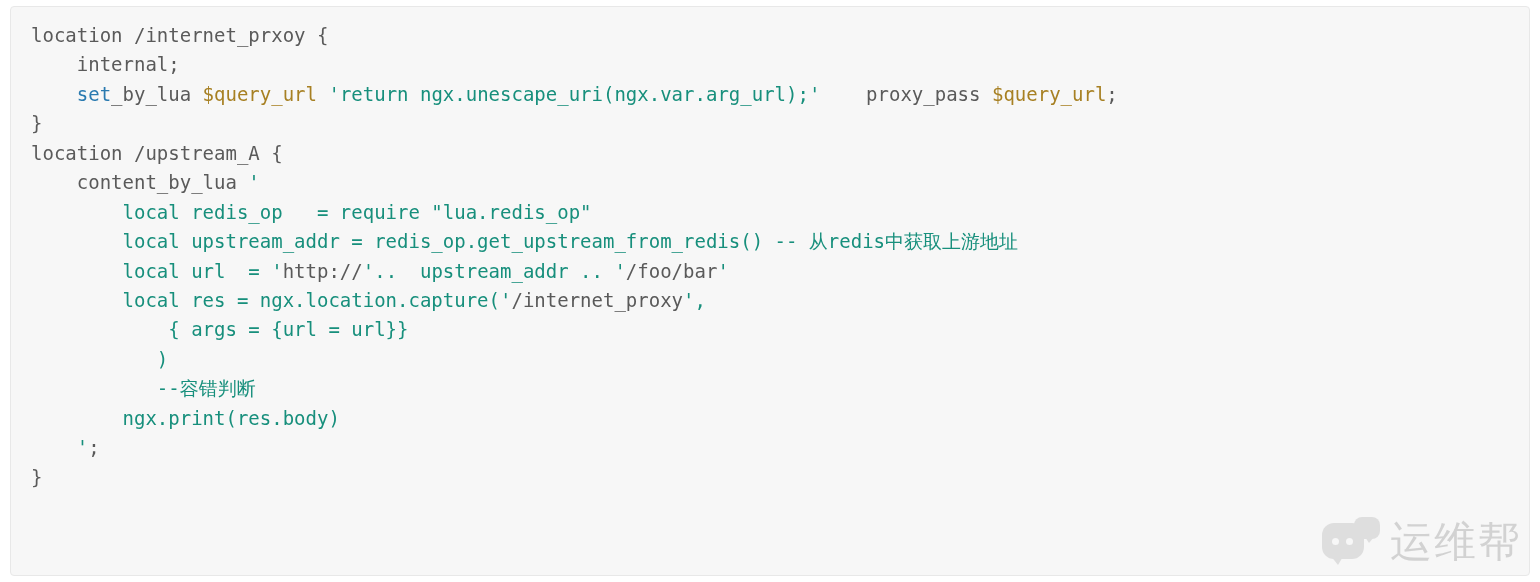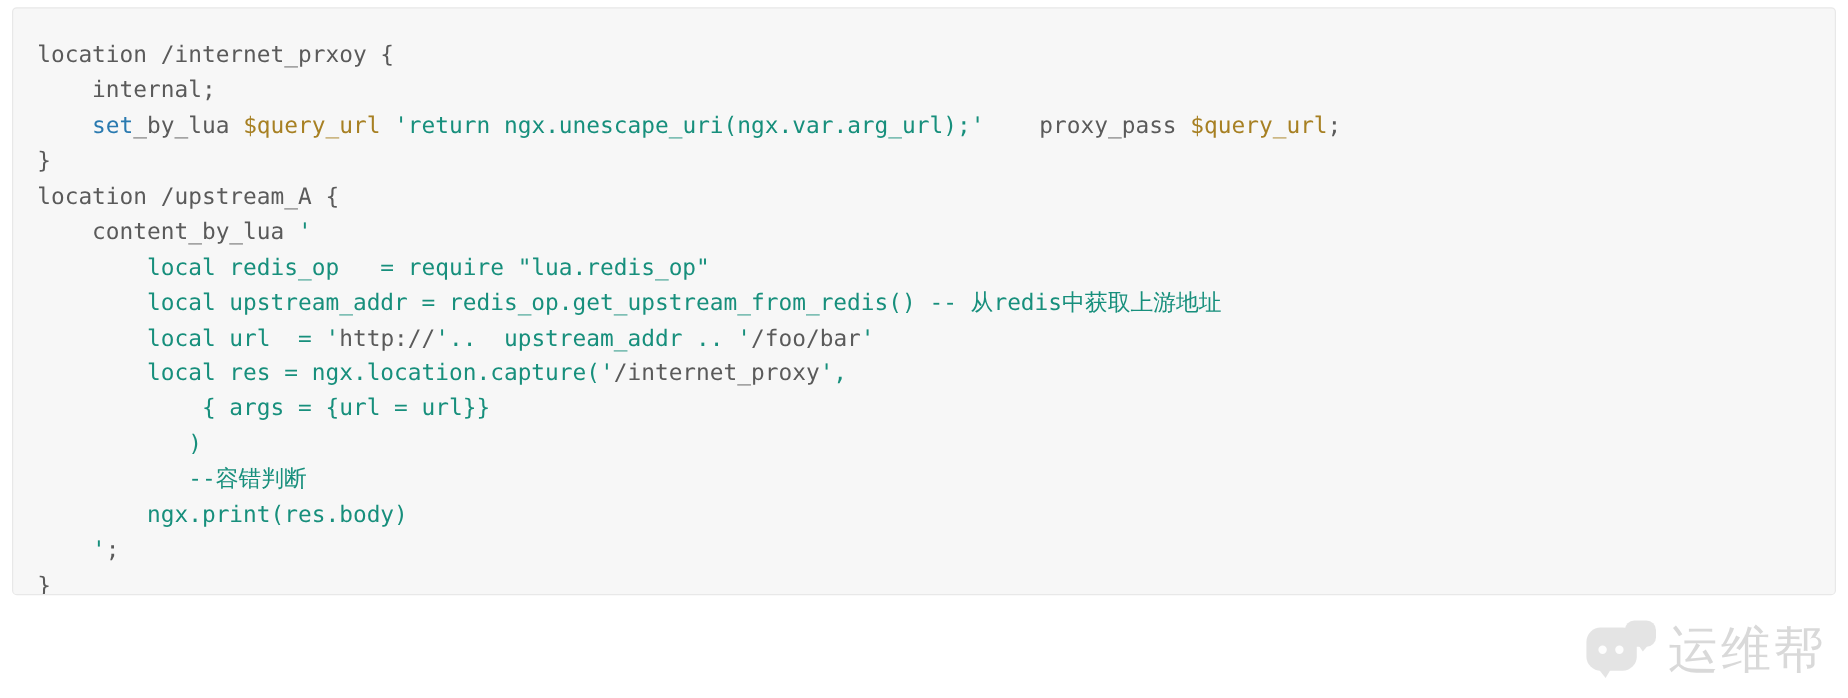--- a/index.html
+++ b/index.html
@@ -12,24 +12,24 @@
       font-size: 19px;
       background: #ffffff;
       width: 1540px;
       height: 582px;
       position: relative;
     }
     .code-block {
       background: #f7f7f7;
       border: 1px solid #e8e8e8;
       border-radius: 4px;
-      padding: 25px 20px;
+      padding: 14px 20px;
       margin: 6px 10px;
       width: 1520px;
-      height: 490px;
+      height: 570px;
       line-height: 1.55;
       white-space: pre;
       overflow: hidden;
     }
     .txt { color: #5a5a5a; }
     .kw-set { color: #2a7ab0; }
     .var { color: #a78023; }
     .str { color: #178f7c; }
     .watermark {
       position: absolute;

